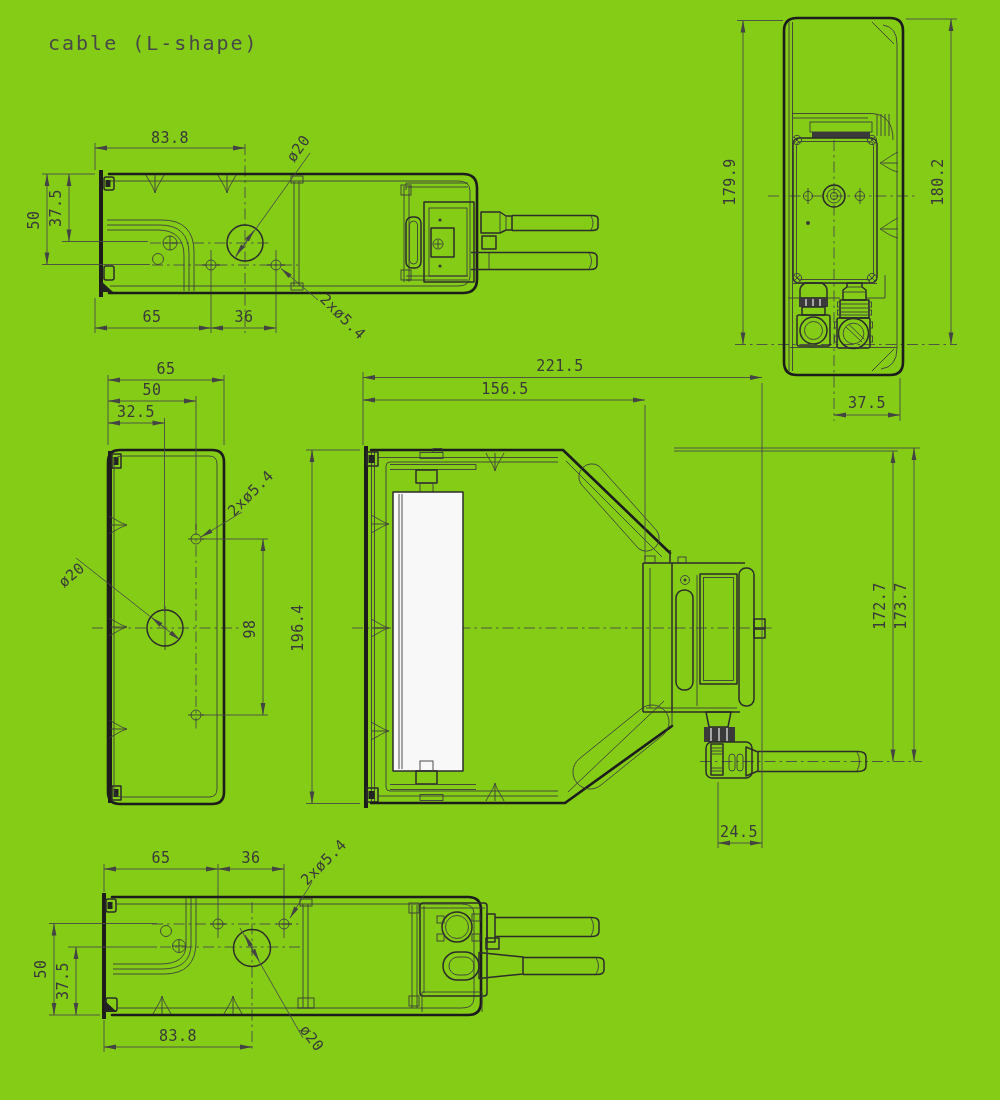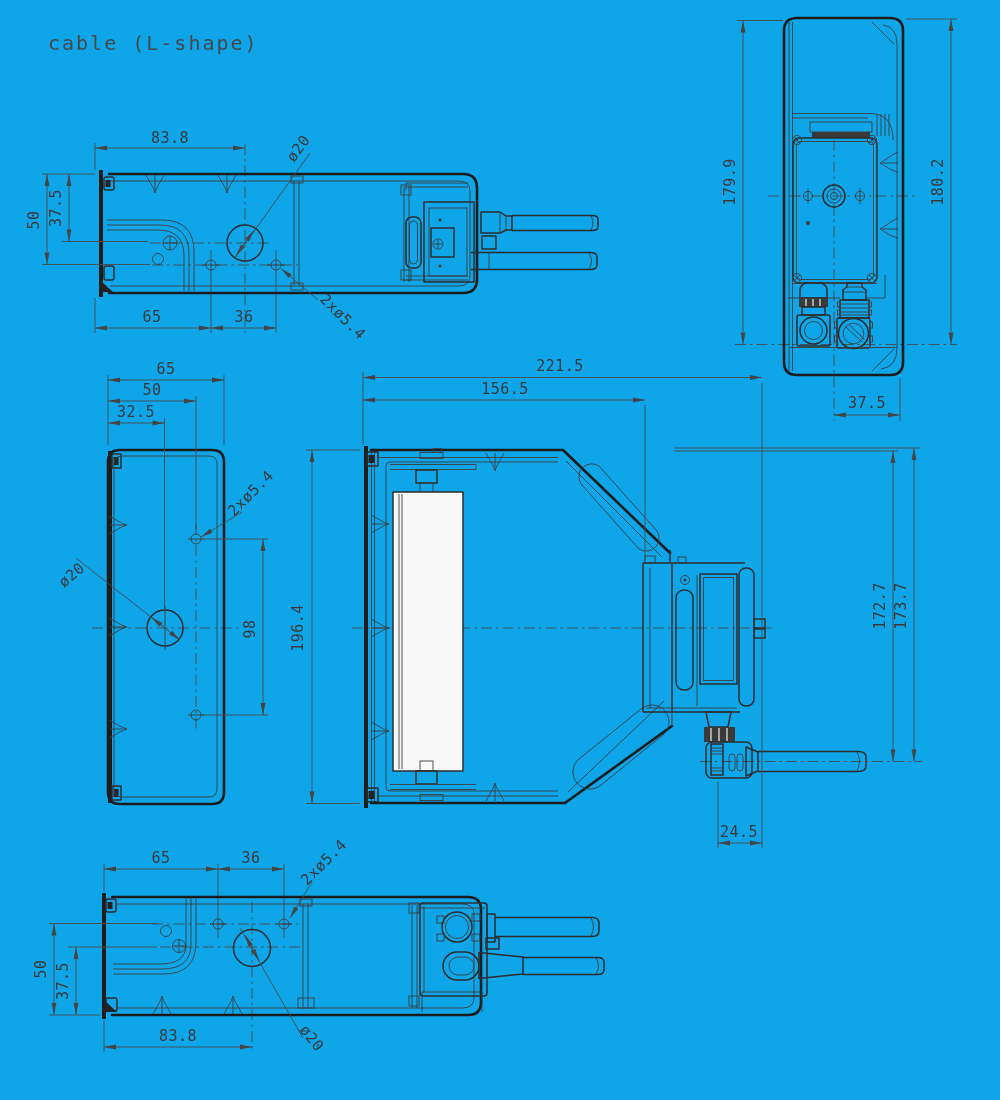--- a/index.html
+++ b/index.html
@@ -1,16 +1,16 @@
 <!DOCTYPE html>
 <html><head>
 <meta charset="utf-8">
 <style>
   html,body{margin:0;padding:0;background:#fff}
-  .page{position:relative;width:1000px;height:1100px;background:#0ea5e9;overflow:hidden}
+  .page{position:relative;width:1000px;height:1100px;background:#84cc16;overflow:hidden}
   svg{display:block}
   .t {stroke:#1c1c1c;stroke-width:2.6;fill:none;stroke-linejoin:round;stroke-linecap:round}
   .t2{stroke:#1c1c1c;stroke-width:4;fill:none;stroke-linecap:square}
   .m {stroke:#2c2c2c;stroke-width:1.5;fill:none;stroke-linejoin:round}
   .n {stroke:#3d3d3d;stroke-width:.9;fill:none}
   .d {stroke:#4a4a4a;stroke-width:.9;fill:none}
   .cl{stroke:#4a4a4a;stroke-width:.9;fill:none;stroke-dasharray:11 4 2.5 4}
   .dk{fill:#3a3a3a;stroke:none}
   .bk{fill:#222;stroke:none}
   .wt{stroke:#fff;stroke-width:1.1;fill:none}

